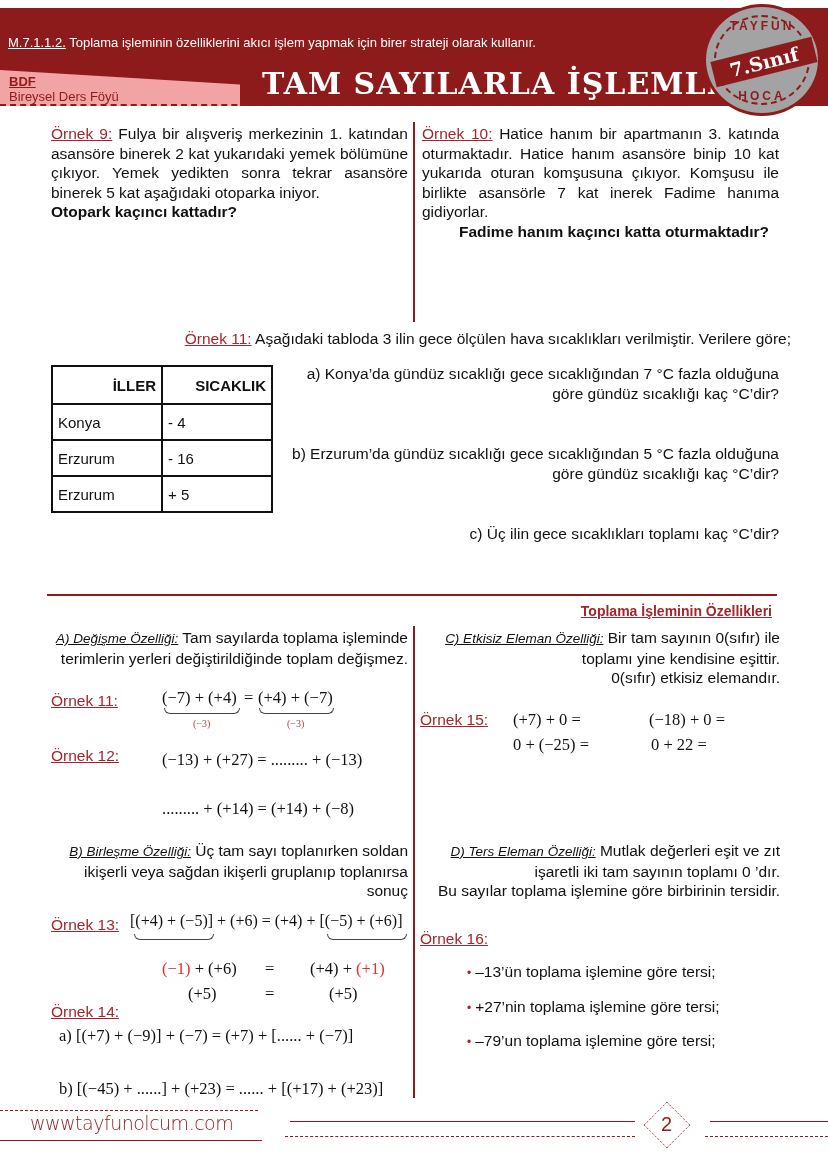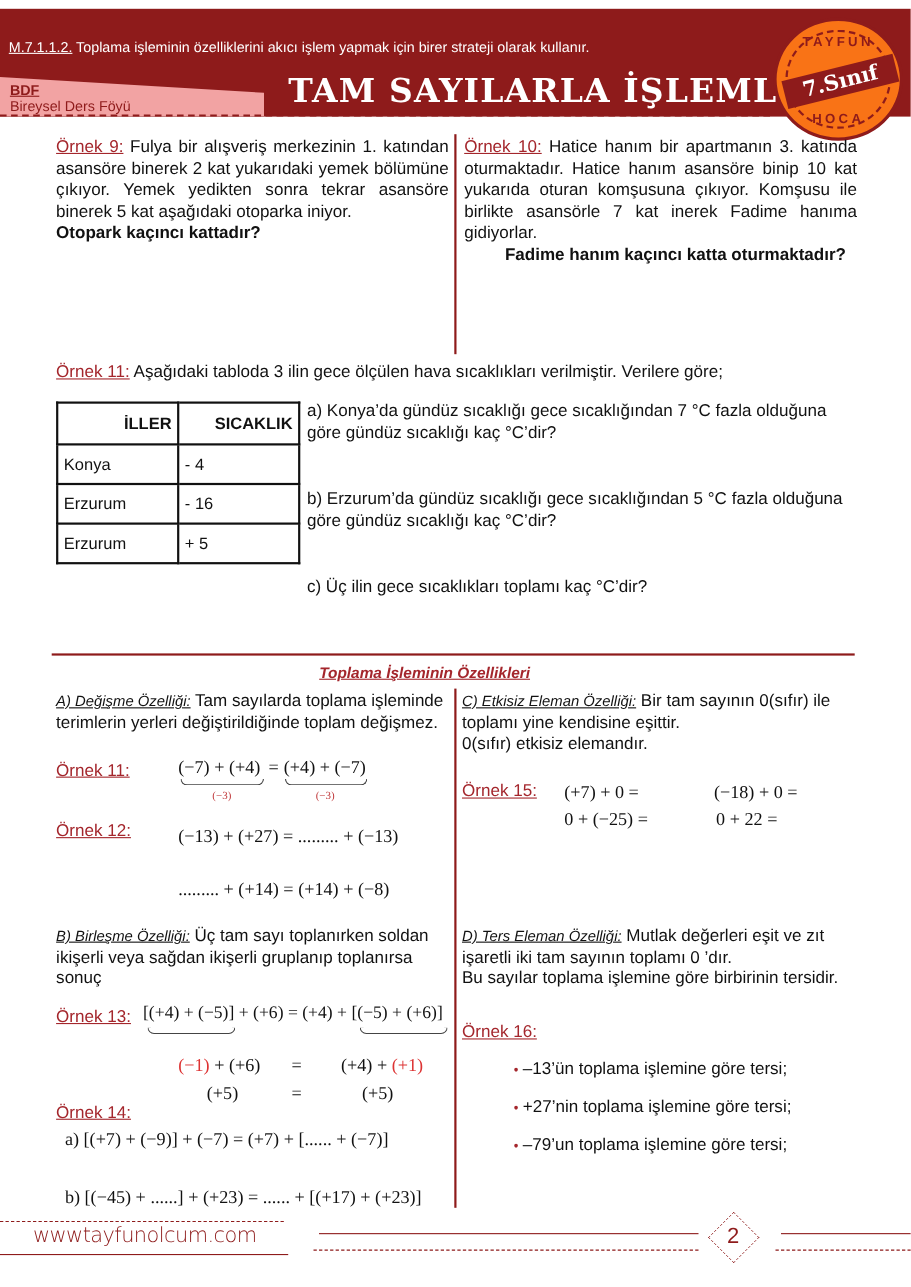--- a/index.html
+++ b/index.html
@@ -7,34 +7,34 @@
   .header { position: absolute; left: 0; top: 8px; width: 828px; height: 98px; background: #8e1b1b; }
   .header .goal { position: absolute; left: 8px; color: #fff; font-size: 13px; white-space: nowrap; }
   .header .goal .code { text-decoration: underline; }
   .goal1 { top: 9px; }
   .goal2 { top: 27px; }
   .bdf { position: absolute; left: 0; top: 62px; width: 240px; height: 36px; background: #f2a3a3; clip-path: polygon(0 0, 100% 40%, 100% 100%, 0 100%); }
   .bdf-code { position: absolute; left: 9px; top: 66px; color: #8e1b1b; font-weight: bold; font-size: 13px; text-decoration: underline; }
   .bdf-name { position: absolute; left: 9px; top: 81px; color: #8e1b1b; font-size: 13px; }
   .title { position: absolute; left: 262px; top: 58px; font-family: "DejaVu Serif", serif; font-weight: bold; font-size: 30px; color: #fff; letter-spacing: 1px; white-space: nowrap; }
   .dashes { position: absolute; left: 0; top: 104px; width: 700px; border-top: 2px dashed #8e1b1b; }
-  .stamp { position: absolute; left: 703px; top: 16px; width: 118px; height: 112px; border-radius: 50%; background: #f97316; border: 3px solid #8e1b1b; }
+  .stamp { position: absolute; left: 703px; top: 4px; width: 118px; height: 112px; border-radius: 50%; background: #a3a3a3; border: 3px solid #8e1b1b; }
   .stamp .ring { position: absolute; left: 8px; top: 8px; right: 8px; bottom: 8px; border-radius: 50%; border: 2px dashed #8e1b1b; }
   .stamp .top { position: absolute; left: 0; right: 0; top: 12px; text-align: center; color: #8e1b1b; font-weight: bold; font-size: 12px; letter-spacing: 3px; }
   .stamp .bottom { position: absolute; left: 0; right: 0; bottom: 10px; text-align: center; color: #8e1b1b; font-weight: bold; font-size: 12px; letter-spacing: 3px; }
   .stamp .band { position: absolute; left: 6px; top: 42px; width: 104px; height: 26px; background: #8e1b1b; color: #fff; font-weight: bold; font-size: 19px; text-align: center; line-height: 26px; transform: rotate(-14deg); font-family: "DejaVu Serif", serif; }
   .ex-label { color: #a4262c; text-decoration: underline; }
-  .p { font-size: 15.5px; line-height: 19.5px; }
+  .p { font-size: 15.5px; line-height: 19.5px; text-align: right; }
   .col { position: absolute; }
   .vline { position: absolute; width: 2px; background: #8e1b1b; }
   table.temp { position: absolute; left: 51px; top: 365px; border-collapse: collapse; font-size: 15px; }
   table.temp td, table.temp th { border: 2px solid #111; height: 36px; padding: 0 5px; text-align: left; font-weight: normal; }
   table.temp th { font-weight: bold; text-align: right; height: 38px; }
   .hr { position: absolute; left: 47px; width: 730px; height: 2px; background: #8e1b1b; }
-  .sec-title { position: absolute; left: 0; width: 772px; text-align: center; top: 603px; font-size: 14px; font-weight: bold; font-style: italic; color: #a4262c; text-decoration: underline; }
+  .sec-title { position: absolute; left: 0; width: 772px; text-align: right; top: 603px; font-size: 14px; font-weight: bold; color: #a4262c; text-decoration: underline; }
   .prop-head { font-weight: normal; font-style: italic; text-decoration: underline; font-size: 13.5px; }
   .math { position: absolute; font-family: "Liberation Serif", serif; font-size: 16.5px; white-space: nowrap; }
   .brace { position: absolute; height: 6px; border: 1.5px solid #444; border-top: none; border-radius: 0 0 6px 6px; }
   .small-red { position: absolute; font-size: 10px; color: #c0393b; font-family: "Liberation Serif", serif; }
   .rednum { color: #d33; }
   .bullet-item { position: absolute; left: 420px; font-size: 15.5px; margin-left: 47px; }
   .bullet-item .dot { color: #a4262c; font-size: 12px; margin-right: 4px; }
   .footer-url { position: absolute; left: 30px; top: 1112px; color: #8e1b1b; font-size: 19px; letter-spacing: -0.5px; font-family: "DejaVu Sans", sans-serif; font-weight: 200; }
   .footer-line { position: absolute; height: 0; border-top: 1.5px solid #8e1b1b; }
   .footer-dash { position: absolute; height: 0; border-top: 1.5px dashed #8e1b1b; }

